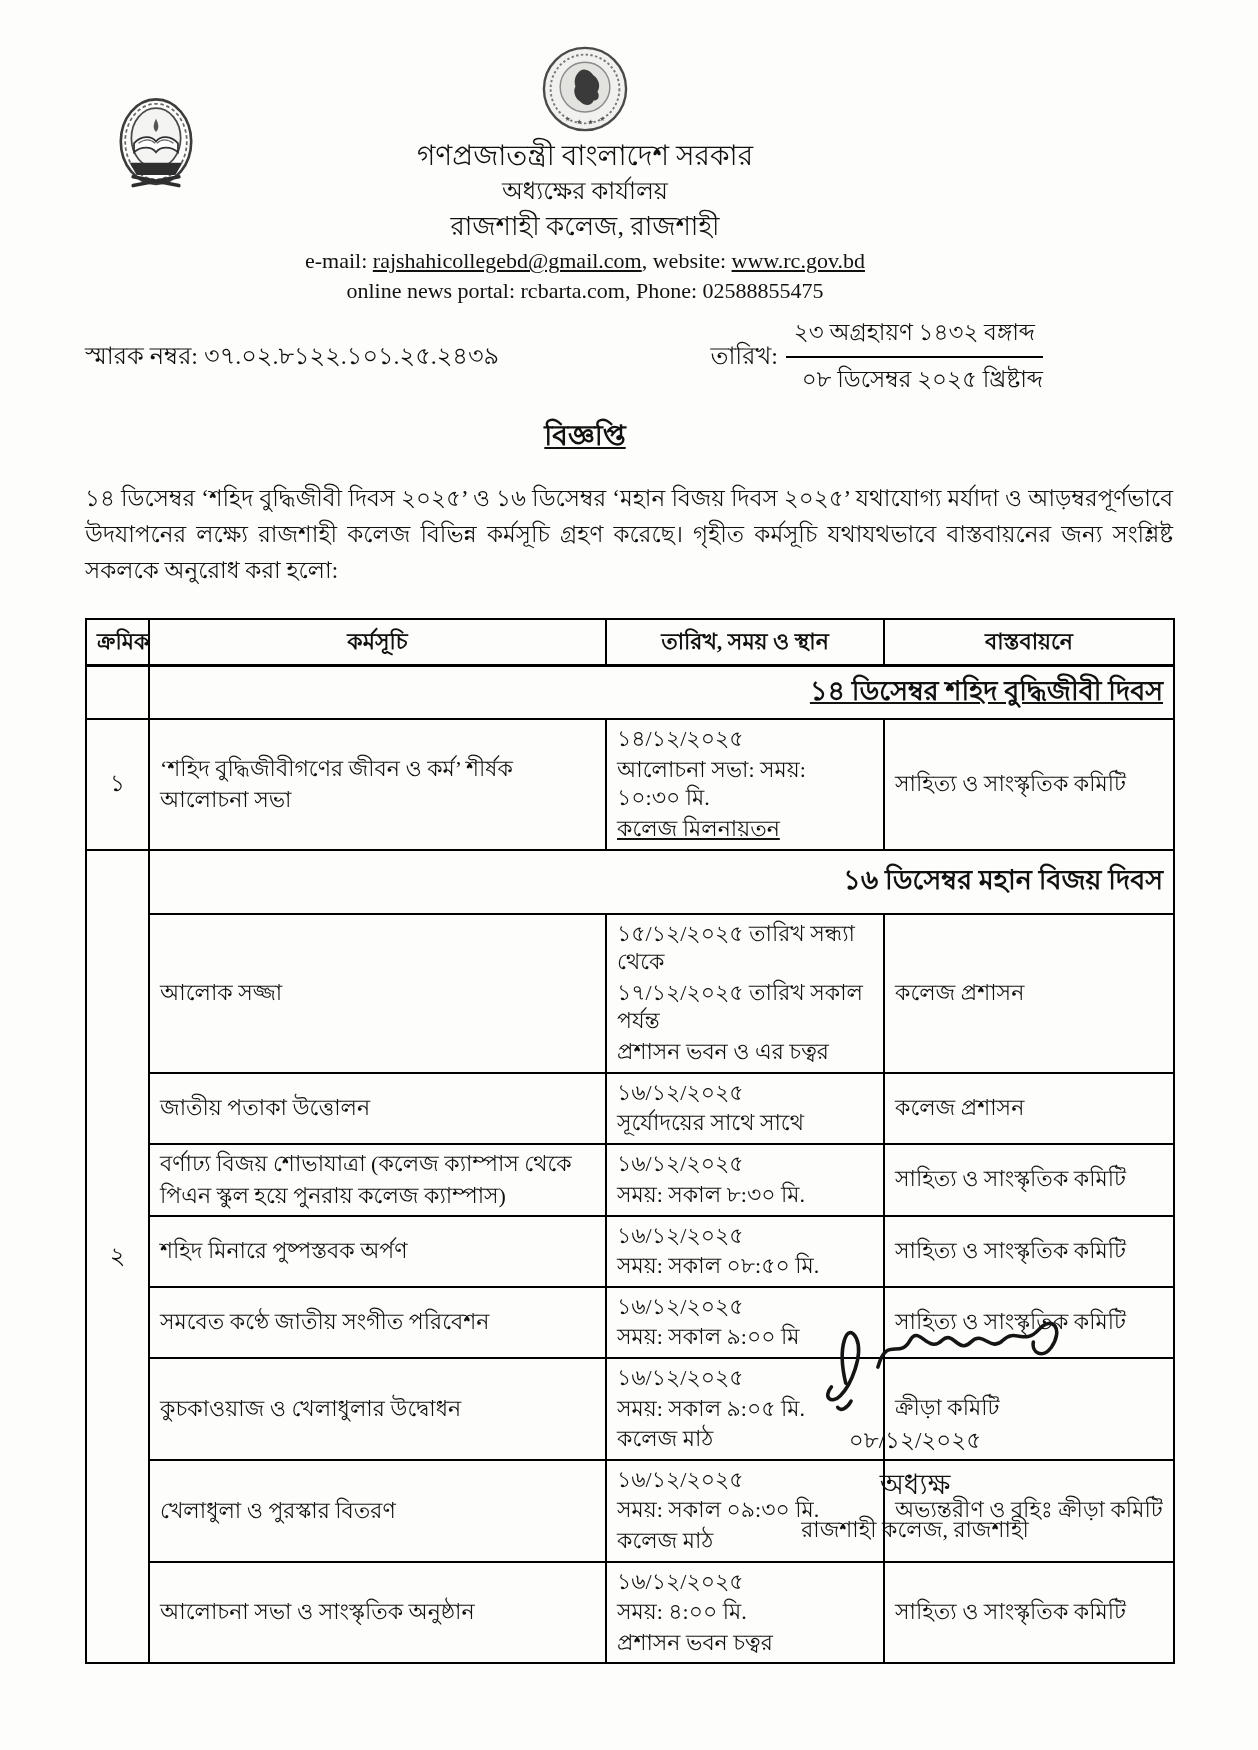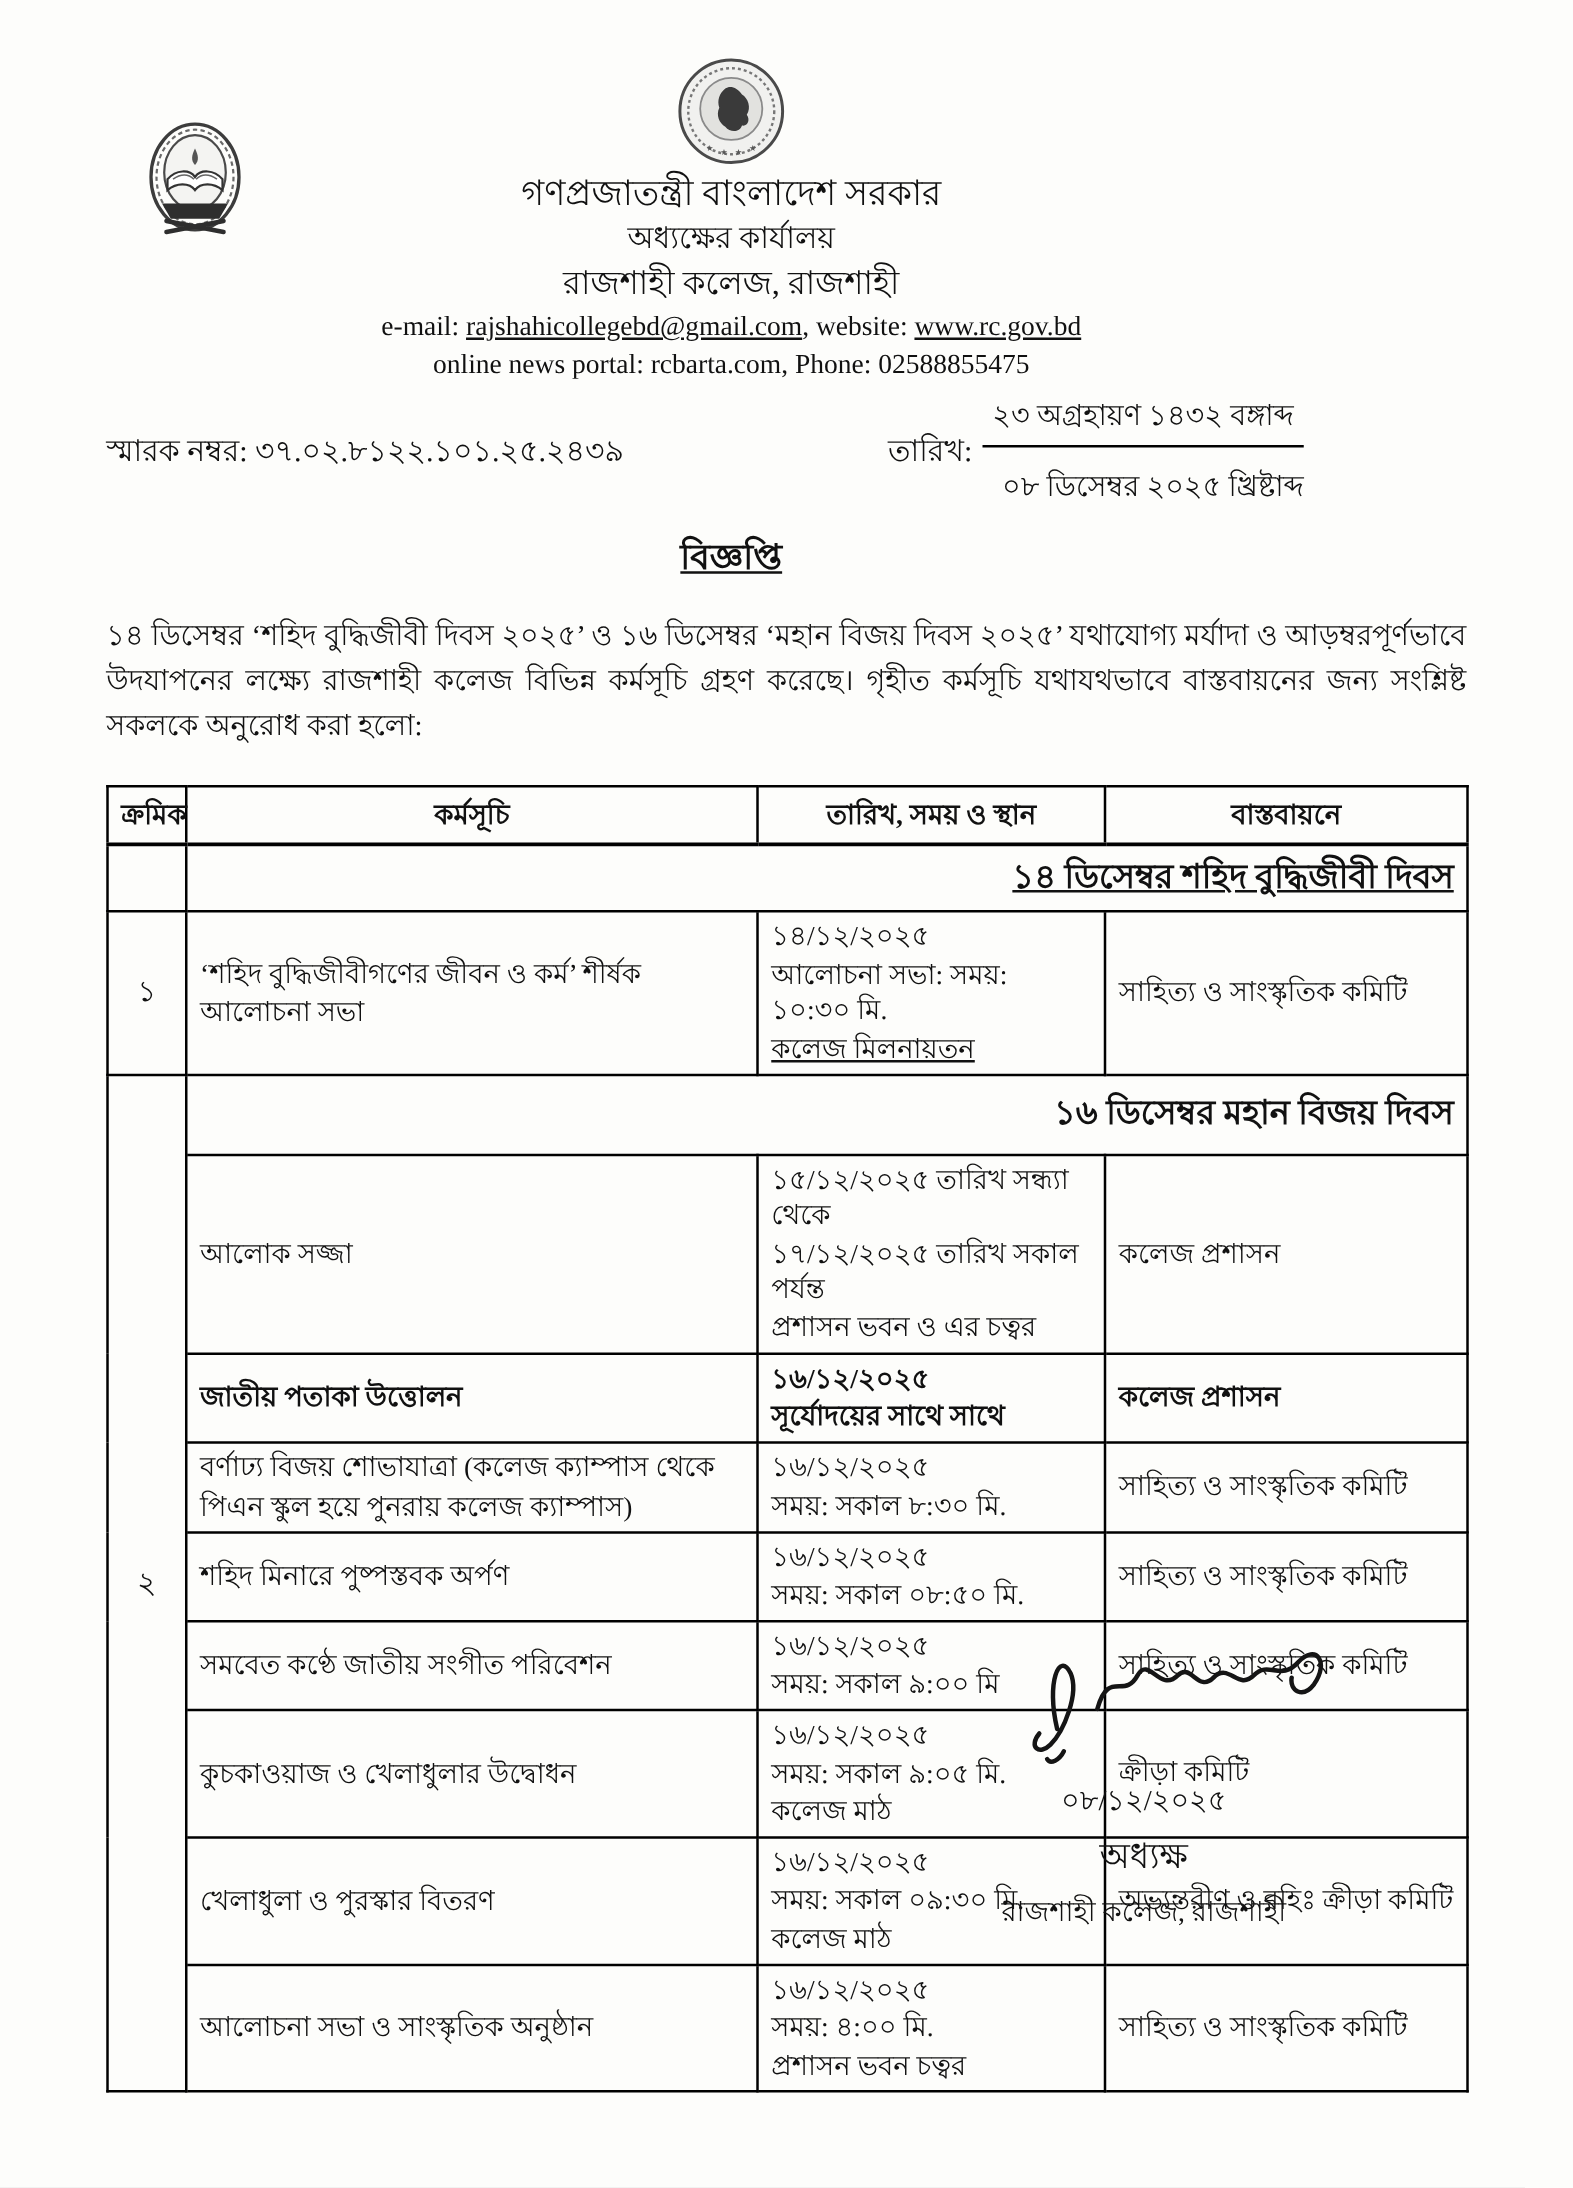--- a/index.html
+++ b/index.html
@@ -25,21 +25,21 @@
   
   .memo-row{
     margin:10px 0 0 85px;width:1088px;
     display:flex;justify-content:space-between;align-items:center;
   }
   .memo-number{font-size:24px;}
   .date-block{display:flex;align-items:center;margin-right:130px;}
   .date-label{font-size:24px;margin-right:8px;}
   .date-stack{display:inline-block;text-align:right;font-size:23px;}
   .date-top{border-bottom:2px solid #000;padding:0 8px 3px 8px;}
-  .date-bottom{padding-top:13px;}
+  .date-bottom{padding-top:3px;}
   
   .notice-title{margin-left:85px;width:1000px;text-align:center;margin-top:14px;
     font-size:28px;font-weight:bold;text-decoration:underline;}
   .body-par{margin:20px 0 0 85px;width:1088px;font-size:23px;line-height:1.55;text-align:justify;}
   
   table.sched{
     margin:30px 0 0 85px;width:1088px;
     border-collapse:collapse;table-layout:fixed;
     font-size:22px;
   }
@@ -55,21 +55,21 @@
     border-top:3px solid #000;border-bottom:3px solid #000;
   }
   td.section-title .su{text-decoration:underline;}
   td.program{padding-left:14px;line-height:1.45;}
   td.date-cell{line-height:1.3;}
   td.date-cell div{margin:2px 0;}
   td.impl{padding-left:14px;line-height:1.4;}
   tr.h-row1{height:126px;}
   tr.h-sec2{height:64px;}
   tr.h-r0{height:90px;}
-  tr.h-r1{height:62px;font-weight:bold;}
+  tr.h-r1{height:62px;}
   tr.h-r2{height:66px;}
   tr.h-r3{height:62px;}
   tr.h-r4{height:64px;}
   tr.h-r5{height:94px;}
   tr.h-r6{height:95px;}
   tr.h-r7{height:91px;}
   td.serial-tall{vertical-align:middle;padding-bottom:170px;font-size:24px;text-align:center;}
   
   .sign-block{position:absolute;left:750px;top:1308px;width:330px;text-align:center;}
   .sign-svg{display:block;margin:0 auto 0 60px;}

